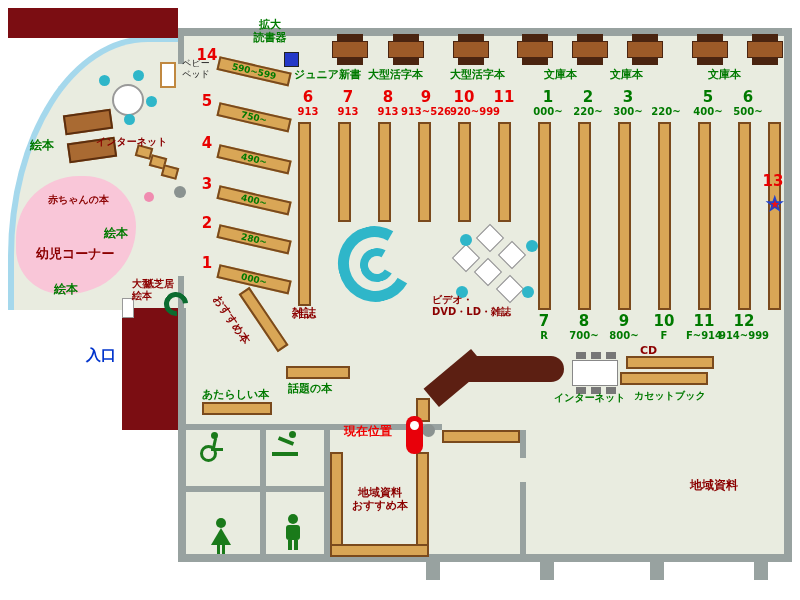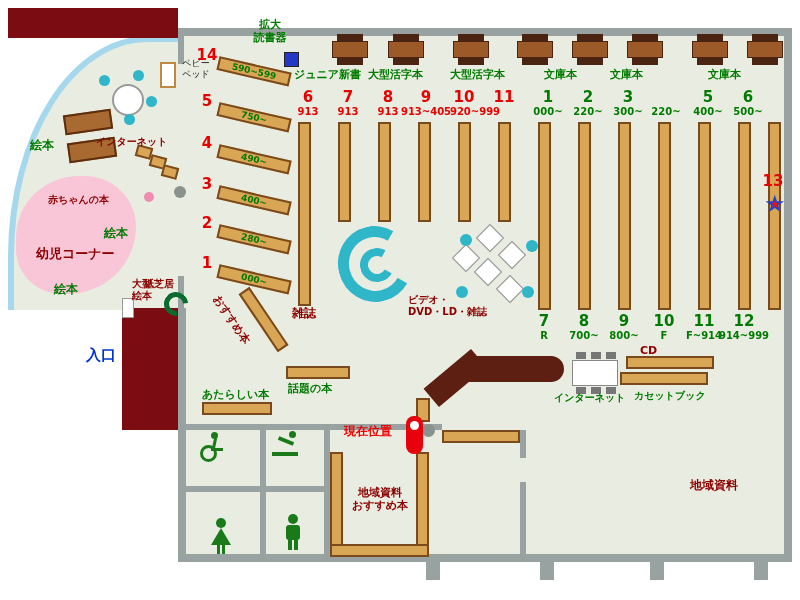--- a/index.html
+++ b/index.html
@@ -167,21 +167,21 @@
 
   <div class="a lbl r n c" style="left:296px;top:88px;width:24px">6</div>
   <div class="a lbl r n c" style="left:336px;top:88px;width:24px">7</div>
   <div class="a lbl r n c" style="left:376px;top:88px;width:24px">8</div>
   <div class="a lbl r n c" style="left:414px;top:88px;width:24px">9</div>
   <div class="a lbl r n c" style="left:452px;top:88px;width:24px">10</div>
   <div class="a lbl r n c" style="left:492px;top:88px;width:24px">11</div>
   <div class="a lbl r s10 c" style="left:290px;top:106px;width:36px">913</div>
   <div class="a lbl r s10 c" style="left:330px;top:106px;width:36px">913</div>
   <div class="a lbl r s10 c" style="left:370px;top:106px;width:36px">913</div>
-  <div class="a lbl r s10 c" style="left:398px;top:106px;width:56px">913~405</div>
+  <div class="a lbl r s10 c" style="left:398px;top:106px;width:56px">913~526</div>
   <div class="a lbl r s10 c" style="left:446px;top:106px;width:58px">920~999</div>
 
   <div class="a lbl g n c" style="left:536px;top:88px;width:24px">1</div>
   <div class="a lbl g n c" style="left:576px;top:88px;width:24px">2</div>
   <div class="a lbl g n c" style="left:616px;top:88px;width:24px">3</div>
   <div class="a lbl g n c" style="left:696px;top:88px;width:24px">5</div>
   <div class="a lbl g n c" style="left:736px;top:88px;width:24px">6</div>
   <div class="a lbl g s10 c" style="left:530px;top:106px;width:36px">000~</div>
   <div class="a lbl g s10 c" style="left:570px;top:106px;width:36px">220~</div>
   <div class="a lbl g s10 c" style="left:610px;top:106px;width:36px">300~</div>
@@ -228,21 +228,21 @@
   <div class="a dot" style="left:360px;top:248px;width:34px;height:34px;border:8px solid #2fb6c9;border-right-color:transparent;transform:rotate(-15deg)"></div>
   <div class="a" style="left:480px;top:228px;width:20px;height:20px;background:#fff;border:1.5px solid #8b8b8b;transform:rotate(45deg)"></div>
   <div class="a" style="left:502px;top:245px;width:20px;height:20px;background:#fff;border:1.5px solid #8b8b8b;transform:rotate(45deg)"></div>
   <div class="a" style="left:478px;top:262px;width:20px;height:20px;background:#fff;border:1.5px solid #8b8b8b;transform:rotate(45deg)"></div>
   <div class="a" style="left:500px;top:279px;width:20px;height:20px;background:#fff;border:1.5px solid #8b8b8b;transform:rotate(45deg)"></div>
   <div class="a" style="left:456px;top:248px;width:20px;height:20px;background:#fff;border:1.5px solid #8b8b8b;transform:rotate(45deg)"></div>
   <div class="a dot" style="left:460px;top:234px;width:12px;height:12px;background:#2fb6c9"></div>
   <div class="a dot" style="left:526px;top:240px;width:12px;height:12px;background:#2fb6c9"></div>
   <div class="a dot" style="left:456px;top:286px;width:12px;height:12px;background:#2fb6c9"></div>
   <div class="a dot" style="left:522px;top:286px;width:12px;height:12px;background:#2fb6c9"></div>
-  <div class="a lbl d s10" style="left:408px;top:294px;width:100px">
+  <div class="a lbl d s10" style="left:432px;top:294px;width:100px">
     <div>ビデオ・</div>
     <div>DVD・LD・雑誌</div>
   </div>
 
   <div class="a" style="left:424px;top:366px;width:62px;height:24px;background:#5c1f12;transform:rotate(-40deg)"></div>
   <div class="a" style="left:468px;top:356px;width:96px;height:26px;background:#5c1f12;border-radius:0 13px 13px 0"></div>
   <div class="a shelf" style="left:416px;top:398px;width:14px;height:24px"></div>
 
   <div class="a lbl" style="left:344px;top:424px;color:#f00000;font-weight:bold;font-size:12px">現在位置</div>
   <div class="a" style="left:406px;top:416px;width:17px;height:38px;background:#e8000a;border-radius:8px;z-index:6">

